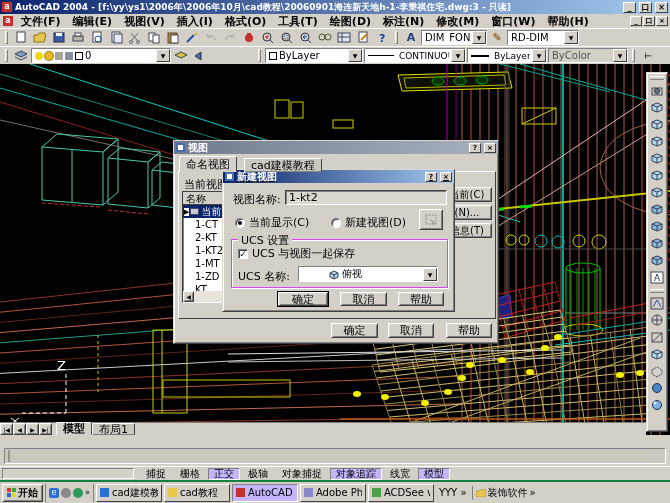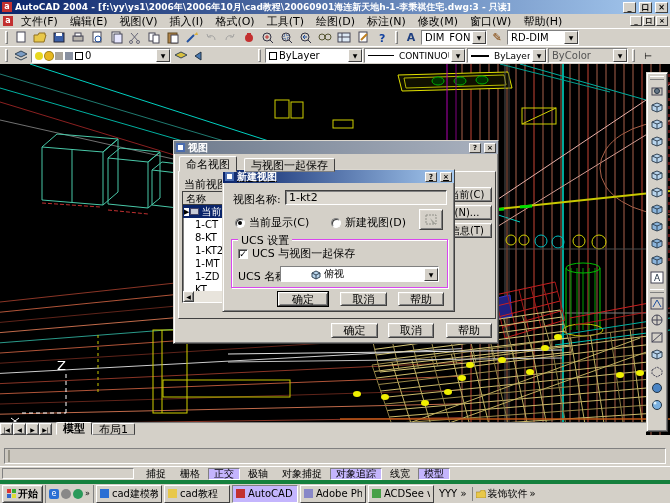--- a/index.html
+++ b/index.html
@@ -56,21 +56,21 @@
   <div class="abs titlebar tb-active" style="left:0;top:0;width:670px;height:14px;">
     <span style="width:10px;height:10px;background:#c23030;color:#fff;font-size:8px;line-height:10px;text-align:center;font-weight:bold;flex:0 0 auto;">a</span>
     <span style="flex:1;overflow:hidden;white-space:nowrap;font-size:9px;">AutoCAD 2004 - [f:\yy\ys1\2006年\2006年10月\cad教程\20060901海连新天地h-1-李秉祺住宅.dwg:3 - 只读]</span>
     <span class="wbtn raised">_</span>
     <span class="wbtn raised">口</span>
     <span class="wbtn raised">×</span>
   </div>
 
   <div id="menubar" class="abs" style="left:0;top:14px;width:670px;height:14px;">
     <span style="width:10px;height:10px;background:#c23030;color:#fff;font-size:8px;line-height:10px;text-align:center;font-weight:bold;margin-right:2px;">a</span>
-    <span id="menu-items" style="display:flex;">
+    <span id="menu-items" style="display:flex;font-weight:bold;">
         <span class="menu-item">文件(F)</span>
         <span class="menu-item">编辑(E)</span>
         <span class="menu-item">视图(V)</span>
         <span class="menu-item">插入(I)</span>
         <span class="menu-item">格式(O)</span>
         <span class="menu-item">工具(T)</span>
         <span class="menu-item">绘图(D)</span>
         <span class="menu-item">标注(N)</span>
         <span class="menu-item">修改(M)</span>
         <span class="menu-item">窗口(W)</span>
@@ -642,21 +642,21 @@
         <span class="toggle off">栅格</span>
         <span class="toggle pressed">正交</span>
         <span class="toggle off">极轴</span>
         <span class="toggle off">对象捕捉</span>
         <span class="toggle pressed">对象追踪</span>
         <span class="toggle off">线宽</span>
         <span class="toggle pressed">模型</span>
       </span>
   </div>
 
-  <div class="abs" style="left:0;top:480px;width:670px;height:23px;background:#d4d0c8;border-top:4px solid #15803d;display:flex;align-items:center;gap:2px;padding:0 2px;">
+  <div class="abs" style="left:0;top:480px;width:670px;height:23px;background:#d4d0c8;border-top:2px solid #15803d;display:flex;align-items:center;gap:2px;padding:0 2px;">
     <span class="btn" style="height:18px;padding:0 4px;gap:2px;font-weight:bold;font-size:10px;">
       <svg width="9" height="9">
           <rect x="0" y="0" width="4" height="4" fill="#d33"></rect>
           <rect x="5" y="0" width="4" height="4" fill="#3a3"></rect>
           <rect x="0" y="5" width="4" height="4" fill="#36c"></rect>
           <rect x="5" y="5" width="4" height="4" fill="#dd3"></rect>
         </svg>
       <span>开始</span>
     </span>
     <span style="display:flex;gap:2px;align-items:center;border-left:1px solid #808080;border-right:1px solid #808080;padding:0 3px;height:18px;">
@@ -700,37 +700,37 @@
     <div class="titlebar tb-inactive" style="height:13px;">
       <svg width="9" height="9">
           <rect x="0" y="0" width="9" height="9" fill="#4a6cb0"></rect>
           <rect x="2" y="2" width="5" height="5" fill="#fff"></rect>
         </svg>
       <span style="flex:1;font-size:10px;">视图</span>
       <span class="wbtn wbtn-sm raised">?</span>
       <span class="wbtn wbtn-sm raised">×</span>
     </div>
     <span class="tab abs" style="left:5px;top:15px;height:16px;z-index:2;">命名视图</span>
-    <span class="tab inactive abs" style="left:70px;top:15px;z-index:2;">与视图一起保存</span>
+    <span class="tab inactive abs" style="left:70px;top:15px;z-index:2;">cad建模教程</span>
     <div class="abs" style="left:4px;top:30px;width:318px;height:148px;border:1px solid;border-color:#fff #404040 #404040 #fff;"></div>
     <span class="abs" style="left:10px;top:36px;">当前视图:</span>
 
     <div class="abs sunken2" style="left:8px;top:50px;width:234px;height:112px;background:#fff;overflow:hidden;">
       <div class="raised" style="height:13px;font-size:10px;padding-left:3px;border-top:none;border-left:none;">名称</div>
       <div id="view-rows">
           <div class="listrow sel">
             <span style="font-size: 7px; color: rgb(0, 0, 0); background: rgb(255, 255, 255); margin-right: 1px;">▶</span>
             <span style="width: 9px; height: 7px; background: rgb(200, 204, 216); border: 1px solid rgb(68, 68, 102); margin-right: 2px; flex: 0 0 auto;"></span>
             <span>当前</span>
           </div>
           <div class="listrow">
             <span>1-CT</span>
           </div>
           <div class="listrow">
-            <span>8-KT</span>
+            <span>2-KT</span>
           </div>
           <div class="listrow">
             <span>1-KT2</span>
           </div>
           <div class="listrow">
             <span>1-MT</span>
           </div>
           <div class="listrow">
             <span>1-ZD</span>
           </div>
@@ -783,21 +783,21 @@
           <path d="M5,4 L11,10 L8,10 Z" fill="#a0a098"></path>
         </svg>
     </span>
     <div class="abs groupbox" style="left:8px;top:69px;width:217px;height:49px;">
       <span class="grouplabel">UCS 设置</span>
       <span class="abs" style="left:6px;top:6px;display:flex;align-items:center;gap:4px;">
         <span class="checkbox">✓</span>
         <span>UCS 与视图一起保存</span>
       </span>
       <span class="abs" style="left:6px;top:29px;">UCS 名称:</span>
-      <span class="combo abs" style="left:48px;top:26px;width:159px;height:16px;padding-left:30px;">
+      <span class="combo abs" style="left:66px;top:26px;width:140px;height:16px;padding-left:30px;">
         <svg width="11" height="11">
             <path d="M1,4 5,2 9,4 9,8 5,10 1,8Z" fill="#b8d4ec" stroke="#345"></path>
             <path d="M1,4 5,6 9,4 M5,6 5,10" fill="none" stroke="#345"></path>
           </svg>
         <span class="val">俯视</span>
         <span class="drop raised">▼</span>
       </span>
     </div>
     <span class="btn btn-default abs" style="left:55px;top:122px;width:50px;height:14px;">确定</span>
     <span class="btn abs" style="left:117px;top:122px;width:47px;height:14px;">取消</span>

